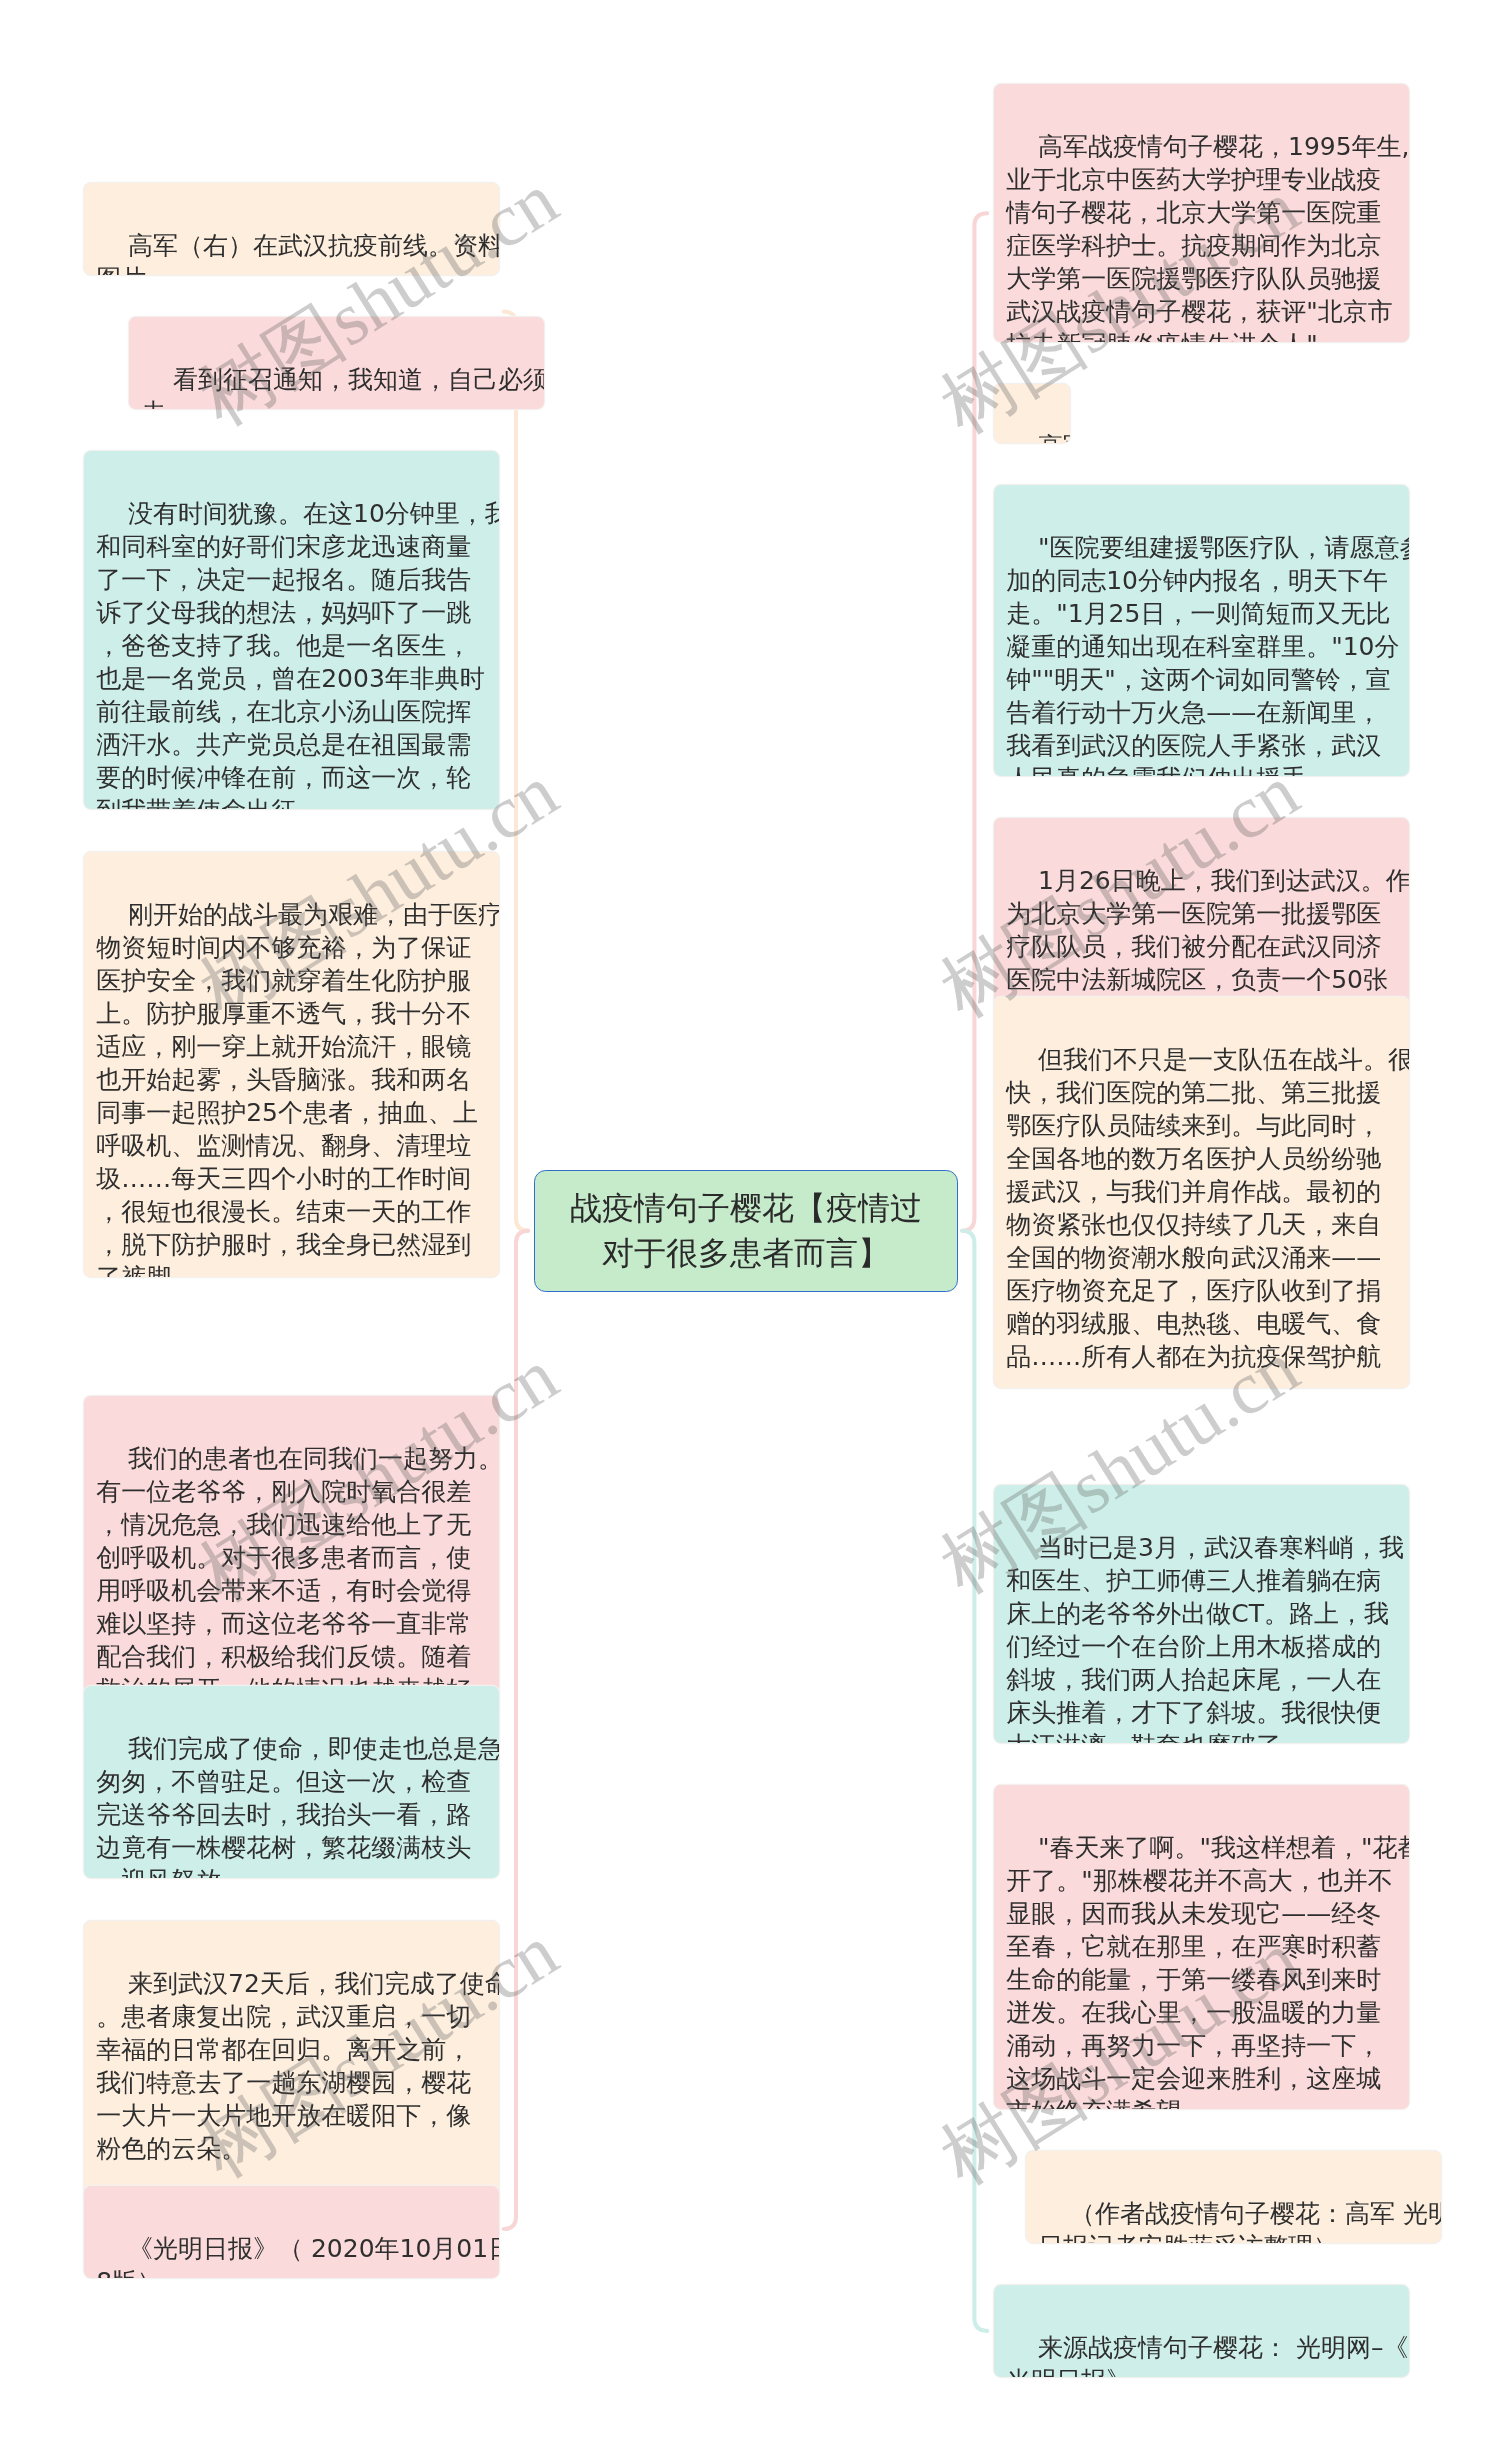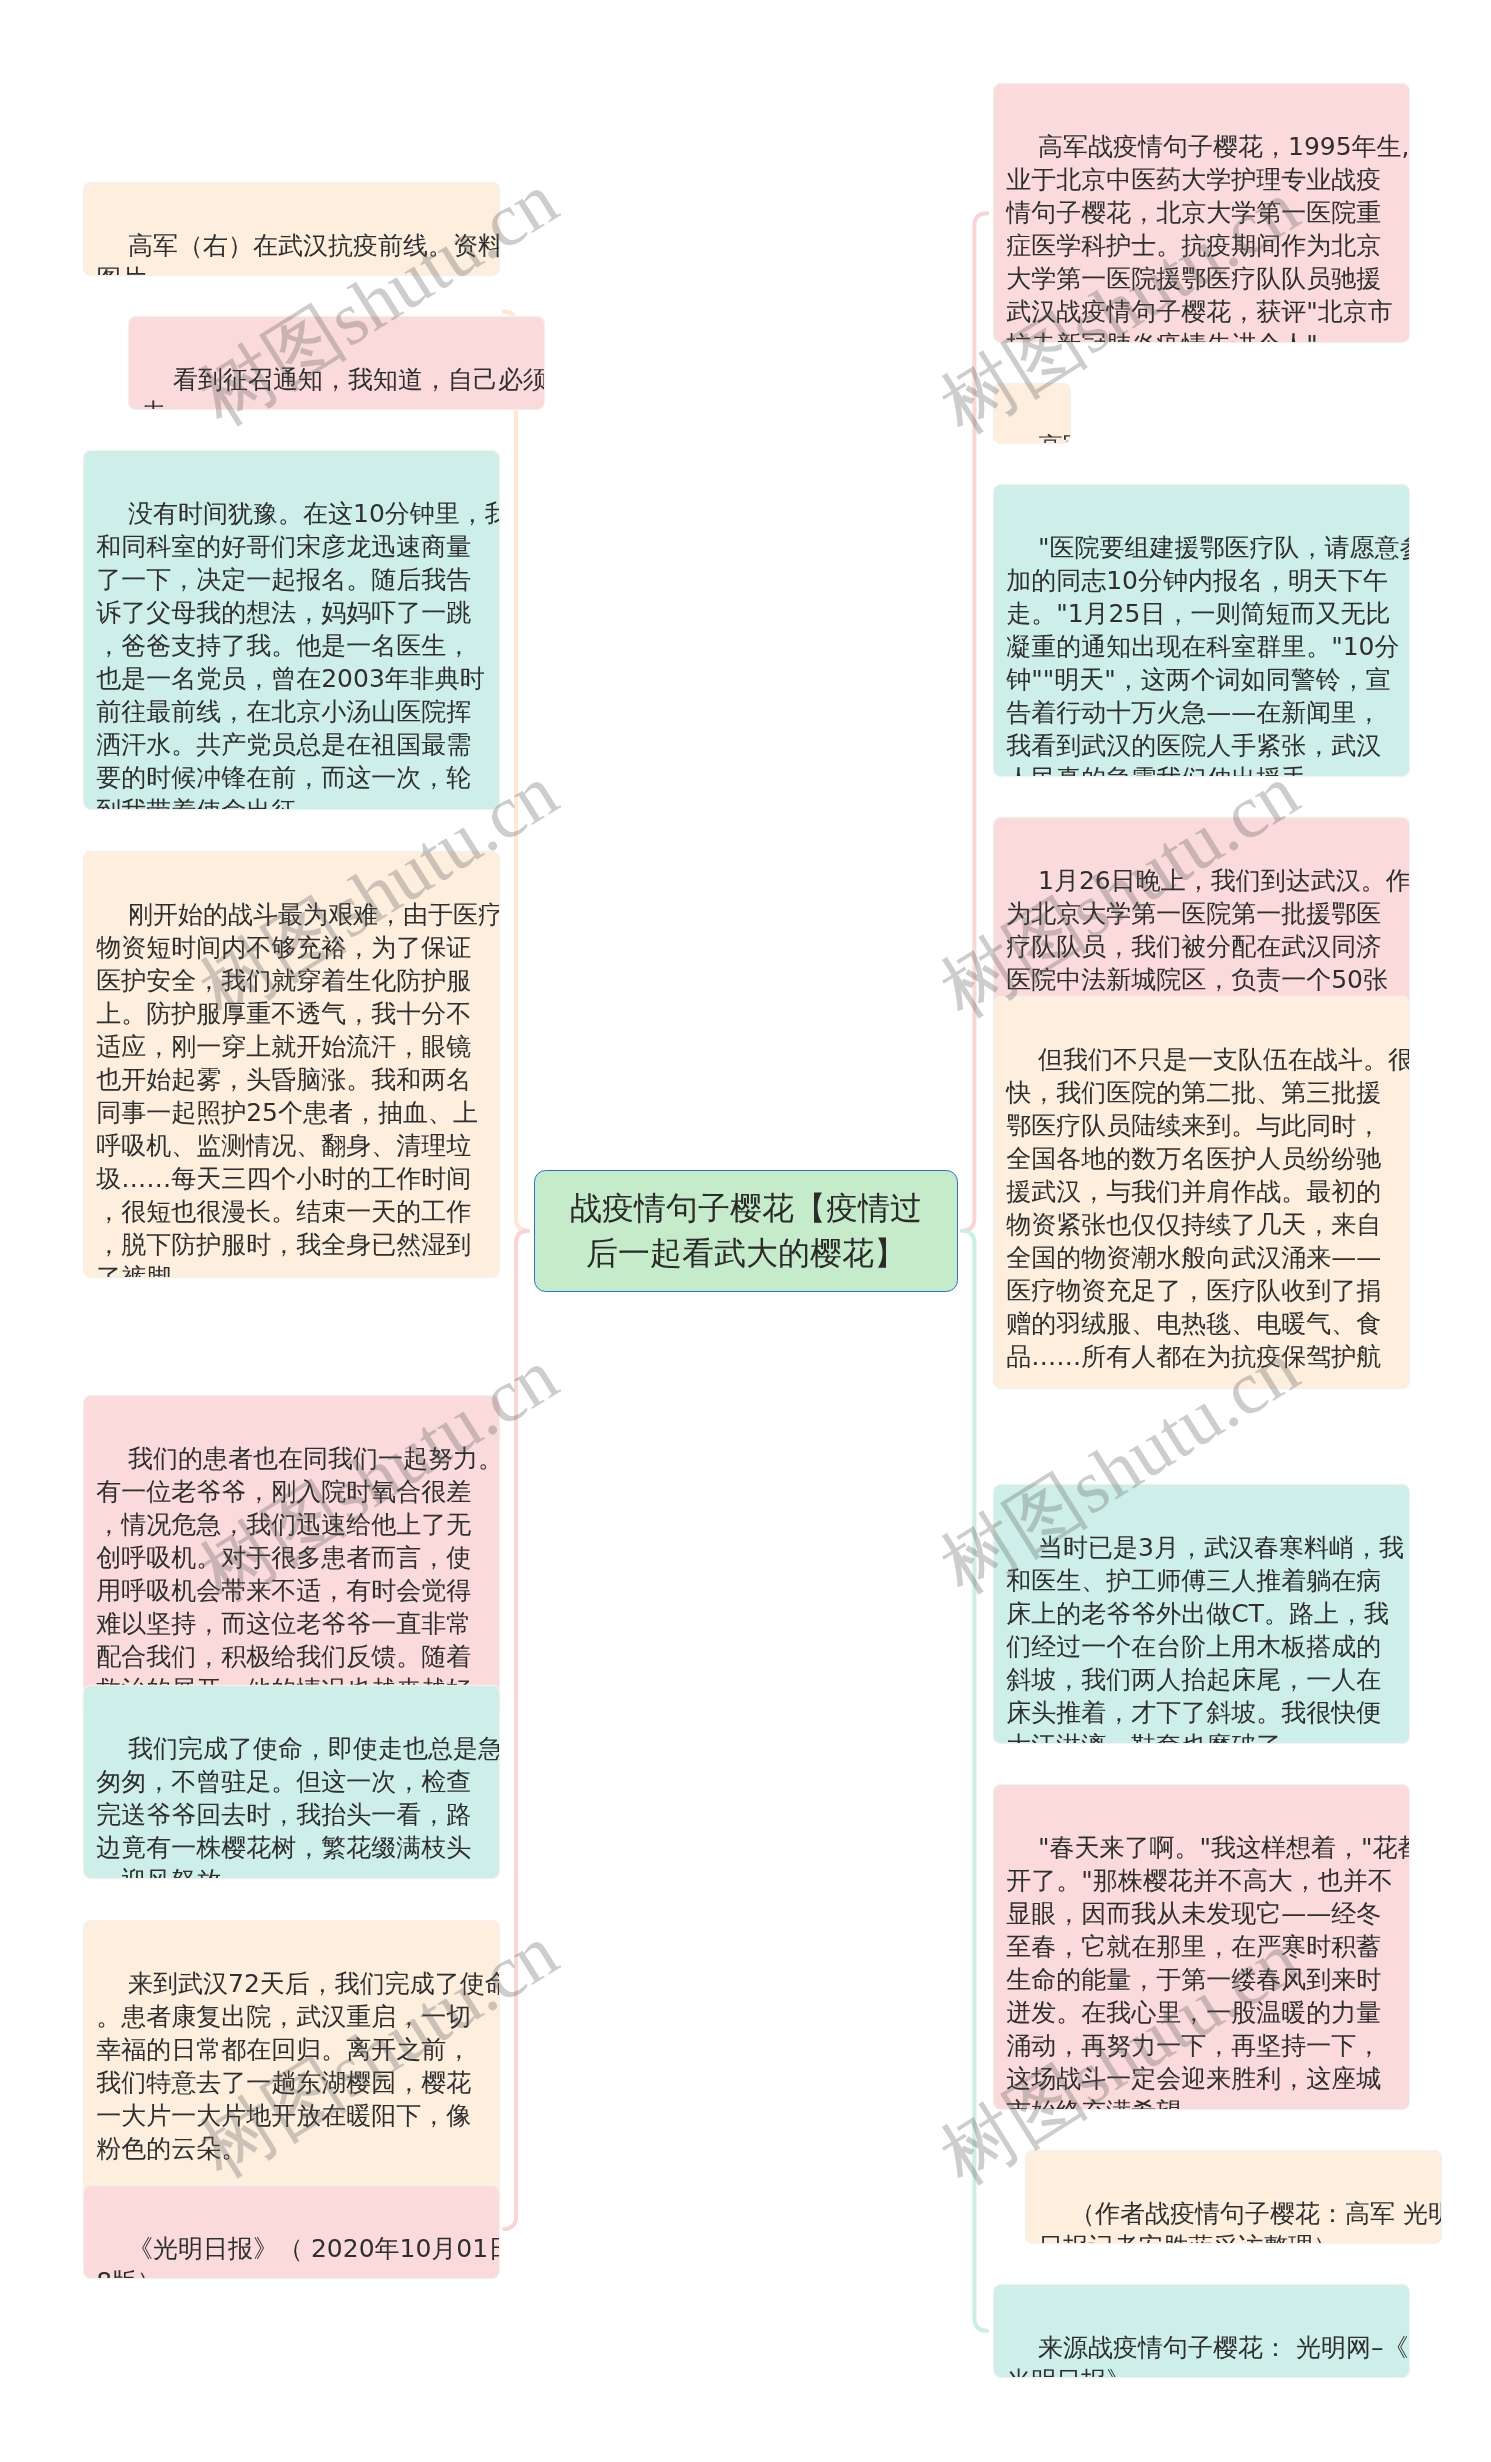--- a/index.html
+++ b/index.html
@@ -50,21 +50,21 @@
     <g fill="none" stroke-width="7" stroke-linecap="round" stroke-linejoin="round">
       <path d="M 865 535 Q 886 535 886 556 L 886 2092 Q 886 2113 907 2113" style="stroke:var(--line-peach)"></path>
       <path d="M 907 2113 Q 886 2113 886 2134 L 886 3806 Q 886 3827 865 3827" style="stroke:var(--line-pink)"></path>
       <path d="M 1695 366 Q 1673 366 1673 388 L 1673 2091 Q 1673 2113 1652 2113" style="stroke:var(--line-pink)"></path>
       <path d="M 1652 2113 Q 1673 2113 1673 2135 L 1673 3980 Q 1673 4002 1695 4002" style="stroke:var(--line-teal)"></path>
     </g>
   </svg>
 
   <div class="root">
     <span>战疫情句子樱花【疫情过
-后一起看武大的樱花】</span>
+对于很多患者而言】</span>
   </div>
 
   <div class="node col-left" style="top:183px;height:92px;" data-color="peach">
     <span>高军（右）在武汉抗疫前线。资料
 图片</span>
   </div>
   <div class="node col-left" style="top:317px;height:92px;margin-left:45px;" data-color="pink">
     <span>看到征召通知，我知道，自己必须
 去。</span>
   </div>

